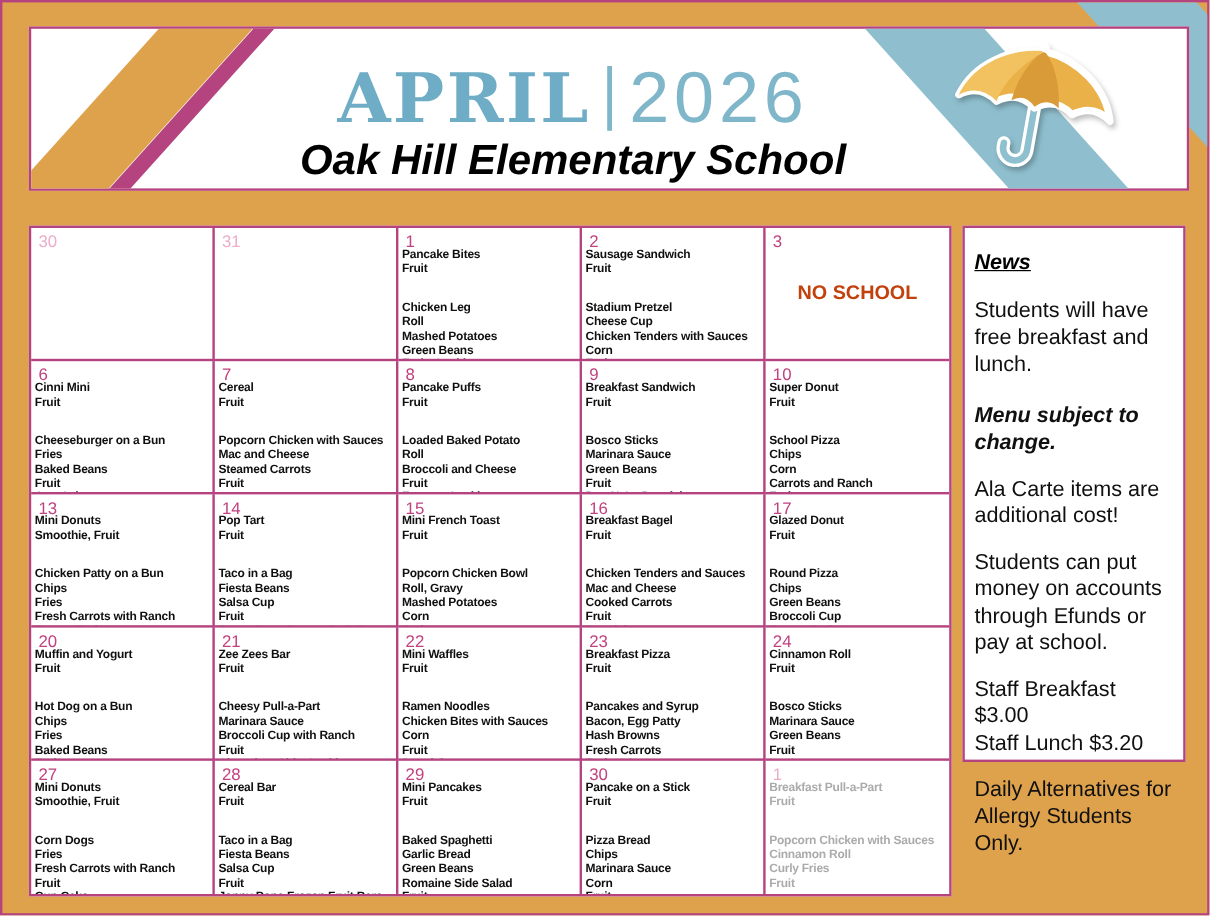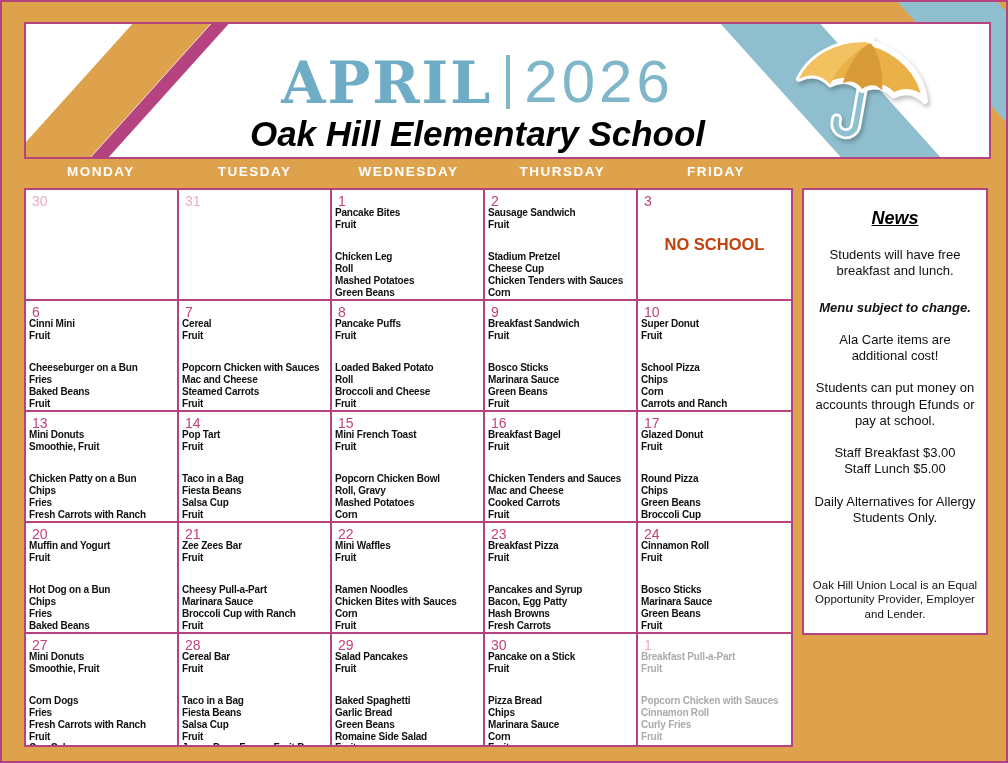--- a/index.html
+++ b/index.html
@@ -44,24 +44,24 @@
   .cell.outside .daynum{color:#EBADC8;}
   .menu{padding:5px 3px 0; font-weight:bold; font-size:10px;
     line-height:1.18; letter-spacing:-0.2px; color:#101010; white-space:pre-line;}
   .lunch{margin-top:9px;}
   .cell.outside .menu{color:#ABABAB;}
   .special{position:absolute; inset:0; display:flex; align-items:center;
     justify-content:center; font-weight:bold; font-size:16.5px; color:#c2410c;}
   
   .news{position:absolute; left:800px; top:186px; width:186px; height:447px;
     box-sizing:border-box; background:#fff; border:2px solid #B5437F;
-    text-align:center; padding:12px 8px;}
+    padding:12px 8px;}
   .news-title{font-weight:bold; font-style:italic; text-decoration:underline;
     font-size:18px; margin:6px 0 18px; color:#000;}
-  .news-item{font-size:13px; line-height:1.25; margin:0 0 16px;
+  .news-item{font-size:18px; line-height:1.25; margin:0 0 16px;
     white-space:pre-line; color:#101010;}
   .news-item.emphasis{font-weight:bold; font-style:italic;margin-top:20px;}
   .news-item.footnote{font-size:11.5px; margin-top:52px; margin-bottom:0;}
 </style>
 </head>
 <body>
 
 <div class="poster">
 
   <div class="corner-stripe"></div>
@@ -86,27 +86,20 @@
 
         <path d="M88 12 C60 14 32 32 24 60 Q40 48 56 60 Q72 48 88 60 Q104 48 120 60 Q136 48 152 60 C144 32 116 14 88 12 Z" fill="#EBB149" stroke="#fff" stroke-width="6" stroke-linejoin="round"></path>
         <path d="M88 12 C78 20 70 38 68 57 Q78 49 88 59 Q98 49 108 57 C106 38 98 20 88 12 Z" fill="#D99B37"></path>
         <path d="M88 12 C60 14 32 32 24 60 Q40 48 56 60 Q60 36 88 12 Z" fill="#F2C261"></path>
 
         <circle cx="88" cy="9" r="4" fill="#fff"></circle>
       </g>
     </svg>
   </div>
 
-  <div class="day-row">
-      <div class="day-header">MONDAY</div>
-      <div class="day-header">TUESDAY</div>
-      <div class="day-header">WEDNESDAY</div>
-      <div class="day-header">THURSDAY</div>
-      <div class="day-header">FRIDAY</div>
-    </div>
 
   <div class="grid">
   <div class="cell outside">
     <span class="daynum">30</span>
     <div class="menu">
       <div class="breakfast"></div>
       <div class="lunch"></div>
     </div>
     <div class="special"></div>
   </div>
@@ -390,21 +383,21 @@
 Salsa Cup
 Fruit
 Jonny Pops Frozen Fruit Bars</div>
     </div>
     <div class="special"></div>
   </div>
 
   <div class="cell">
     <span class="daynum">29</span>
     <div class="menu">
-      <div class="breakfast">Salad Pancakes
+      <div class="breakfast">Mini Pancakes
 Fruit</div>
       <div class="lunch">Baked Spaghetti
 Garlic Bread
 Green Beans
 Romaine Side Salad
 Fruit</div>
     </div>
     <div class="special"></div>
   </div>
 
@@ -437,19 +430,19 @@
 </div>
 
   <div class="news">
     <div class="news-title">News</div>
     <div>
         <p class="news-item normal">Students will have free breakfast and lunch.</p>
         <p class="news-item emphasis">Menu subject to change.</p>
         <p class="news-item normal">Ala Carte items are additional cost!</p>
         <p class="news-item normal">Students can put money on accounts through Efunds or pay at school.</p>
         <p class="news-item normal">Staff Breakfast $3.00
-Staff Lunch $5.00</p>
+Staff Lunch $3.20</p>
         <p class="news-item normal">Daily Alternatives for Allergy Students Only.</p>
         <p class="news-item footnote">Oak Hill Union Local is an Equal Opportunity Provider, Employer and Lender.</p>
       </div>
   </div>
 
 </div>
 
 </body></html>

